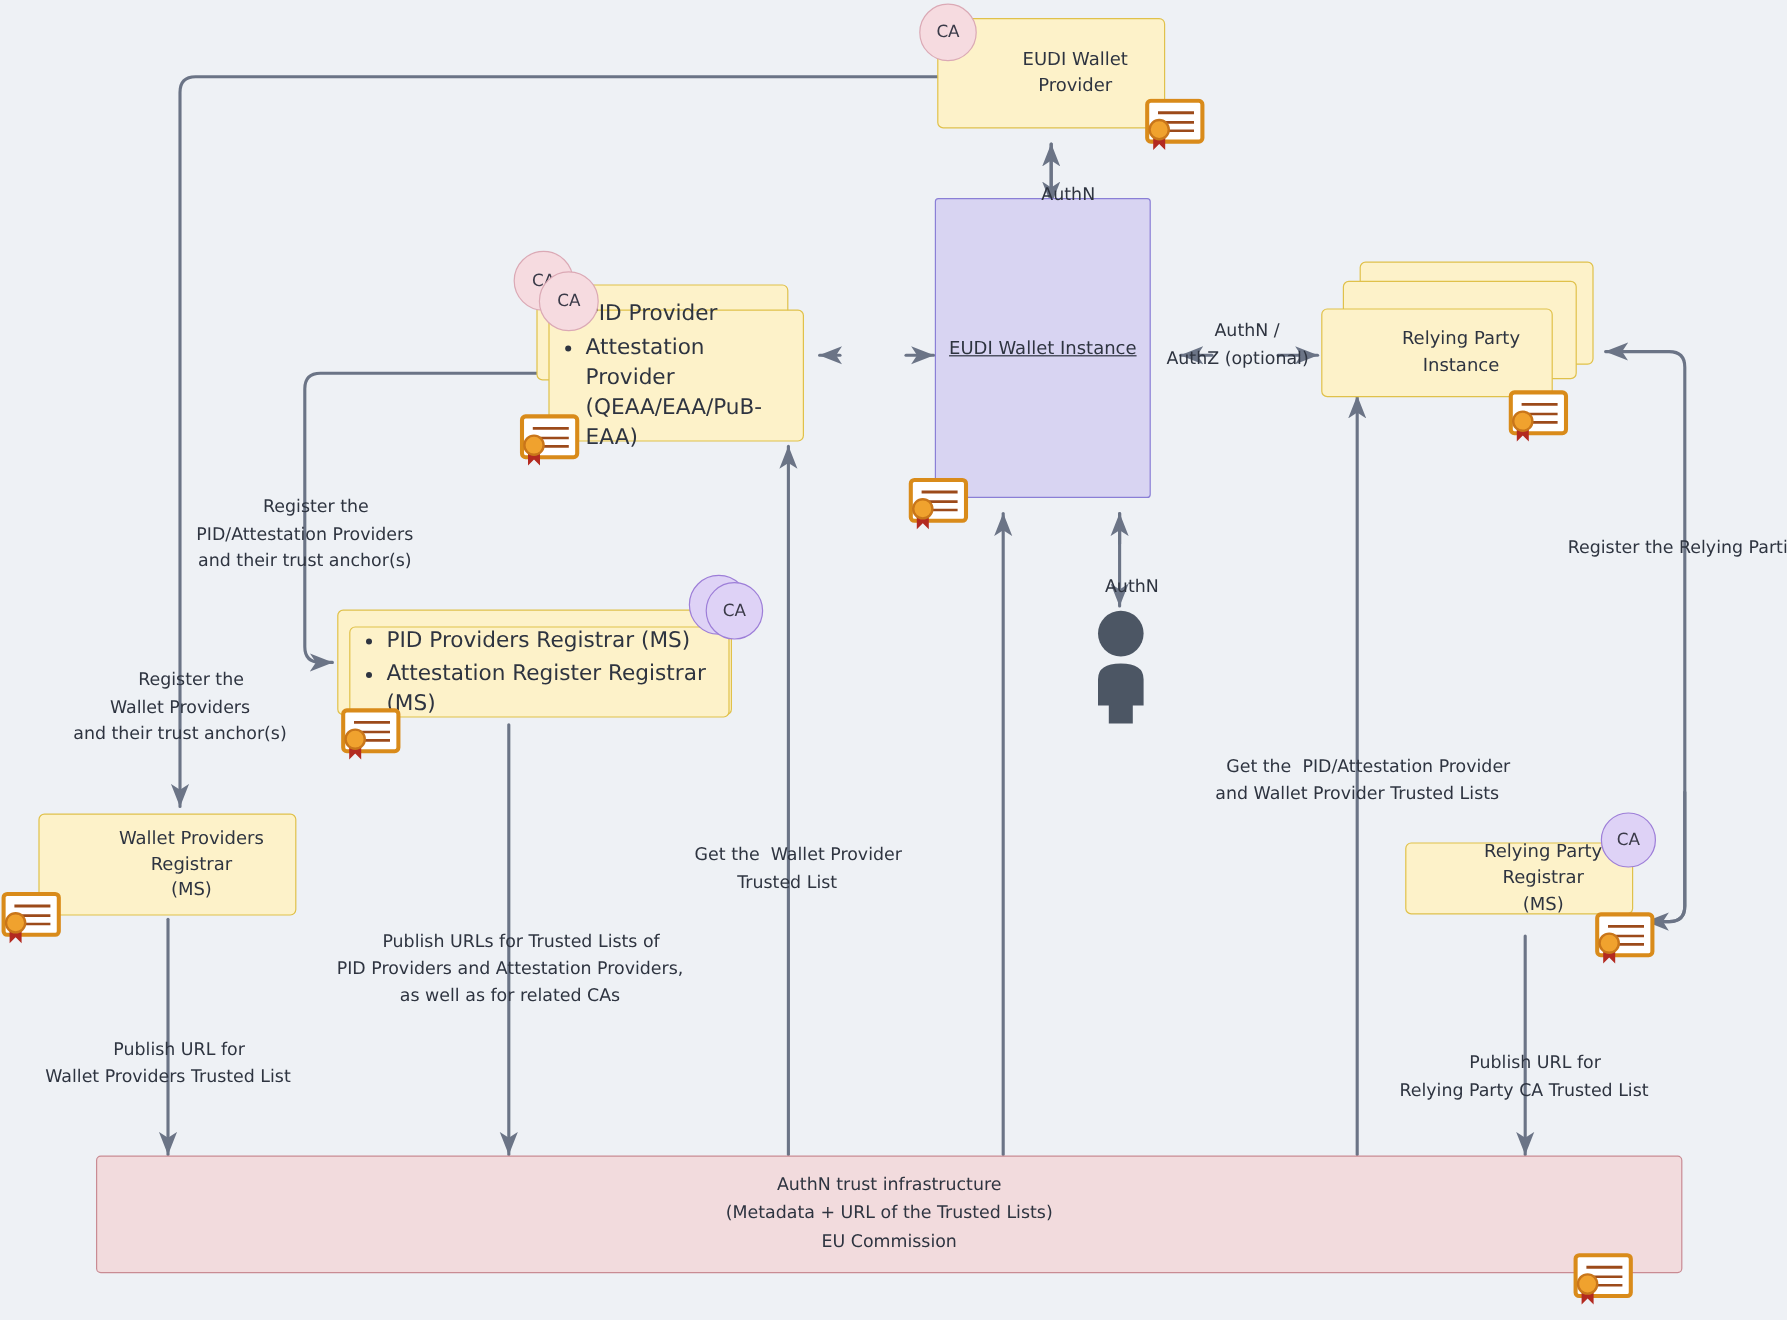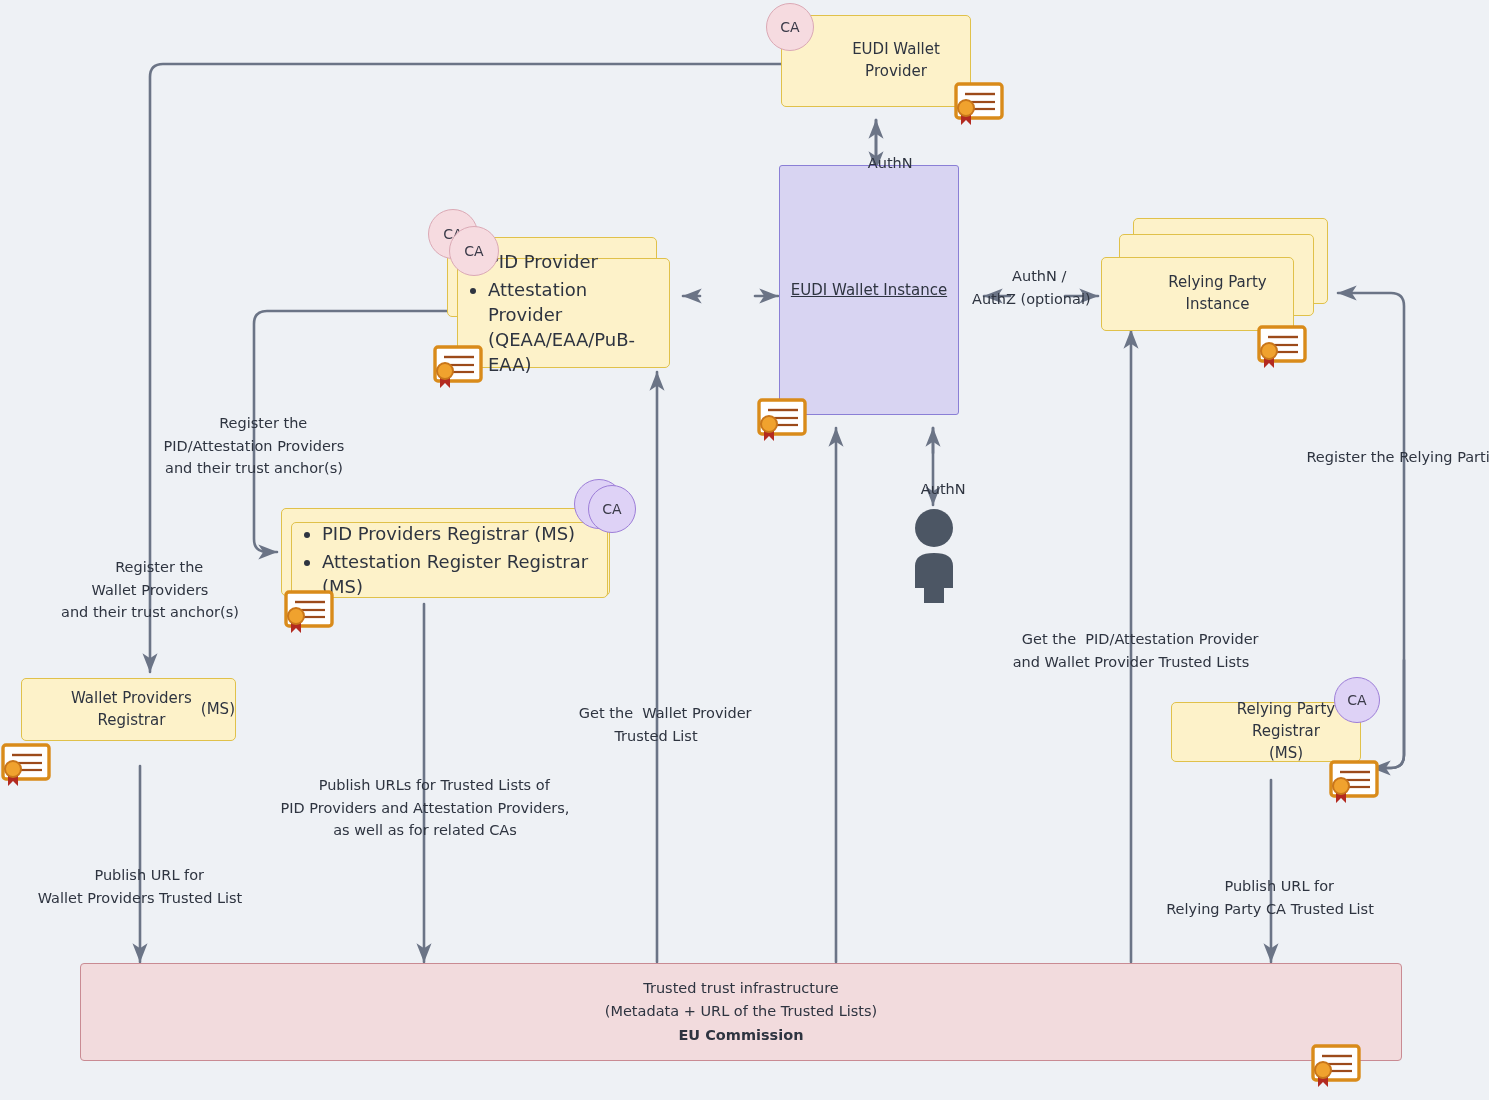--- a/index.html
+++ b/index.html
@@ -41,21 +41,21 @@
     display:flex;align-items:center;justify-content:center;
     text-align:center;font-size:15px;color:#2e3440;
   }
   .rbox{
     background:#f2dbdd;
     border:1.6px solid #c98b93;
     border-radius:4px;
     display:flex;flex-direction:column;align-items:center;justify-content:center;
     text-align:center;font-size:14.5px;line-height:1.6;color:#2e3440;
   }
-  .rbox .strong{font-weight:bold;}
+  .rbox .strong{font-weight:normal;}
 
   ul.bul{margin:0;padding:0 0 0 26px;list-style:disc;}
   ul.bul li{margin:3px 0;font-size:18px;line-height:1.4;}
 
   .ca{
     position:absolute;
     border-radius:50%;
     display:flex;align-items:center;justify-content:center;
     font-size:14px;color:#3a3a48;
     box-sizing:border-box;
@@ -208,21 +208,21 @@
     <svg viewBox="0 0 52 44" width="52" height="44">
       <rect x="3" y="2" width="46" height="34" rx="3" fill="#ffffff" stroke="#d98b1a" stroke-width="3.4"></rect>
       <line x1="12" y1="12" x2="42" y2="12" stroke="#9c4a1a" stroke-width="2.4"></line>
       <line x1="18" y1="20" x2="42" y2="20" stroke="#9c4a1a" stroke-width="2.2"></line>
       <line x1="18" y1="27" x2="42" y2="27" stroke="#9c4a1a" stroke-width="2.2"></line>
       <path d="M8,28 L8,43 L13,38 L18,43 L18,28 Z" fill="#b32a20"></path>
       <circle cx="13" cy="26" r="8" fill="#f0a22e" stroke="#c9761a" stroke-width="2"></circle>
     </svg>
   </div>
 
-  <div class="node ybox" style="left:21px;top:678px;width:215px;height:63px;flex-direction:row;">
+  <div class="node ybox" style="left:32px;top:678px;width:215px;height:85px;flex-direction:column;">
     <span>Wallet Providers Registrar</span>
     <span>(MS)</span>
   </div>
   <div class="cert" style="left:0px;top:743px;">
     <svg viewBox="0 0 52 44" width="52" height="44">
       <rect x="3" y="2" width="46" height="34" rx="3" fill="#ffffff" stroke="#d98b1a" stroke-width="3.4"></rect>
       <line x1="12" y1="12" x2="42" y2="12" stroke="#9c4a1a" stroke-width="2.4"></line>
       <line x1="18" y1="20" x2="42" y2="20" stroke="#9c4a1a" stroke-width="2.2"></line>
       <line x1="18" y1="27" x2="42" y2="27" stroke="#9c4a1a" stroke-width="2.2"></line>
       <path d="M8,28 L8,43 L13,38 L18,43 L18,28 Z" fill="#b32a20"></path>
@@ -249,21 +249,21 @@
   </div>
 
   <div class="person" style="left:905px;top:508px;">
     <svg width="58" height="96" viewBox="0 0 58 96">
       <circle cx="29" cy="20" r="19" fill="#4c5664"></circle>
       <path d="M10,58 Q10,45 29,45 Q48,45 48,58 L48,80 L39,80 L39,95 L19,95 L19,80 L10,80 Z" fill="#4c5664"></path>
     </svg>
   </div>
 
   <div class="node rbox" style="left:80px;top:963px;width:1322px;height:98px;">
-    <span>Trusted trust infrastructure</span>
+    <span>AuthN trust infrastructure</span>
     <span>(Metadata + URL of the Trusted Lists)</span>
     <span class="strong">EU Commission</span>
   </div>
   <div class="cert" style="left:1310px;top:1044px;">
     <svg viewBox="0 0 52 44" width="52" height="44">
       <rect x="3" y="2" width="46" height="34" rx="3" fill="#ffffff" stroke="#d98b1a" stroke-width="3.4"></rect>
       <line x1="12" y1="12" x2="42" y2="12" stroke="#9c4a1a" stroke-width="2.4"></line>
       <line x1="18" y1="20" x2="42" y2="20" stroke="#9c4a1a" stroke-width="2.2"></line>
       <line x1="18" y1="27" x2="42" y2="27" stroke="#9c4a1a" stroke-width="2.2"></line>
       <path d="M8,28 L8,43 L13,38 L18,43 L18,28 Z" fill="#b32a20"></path>

